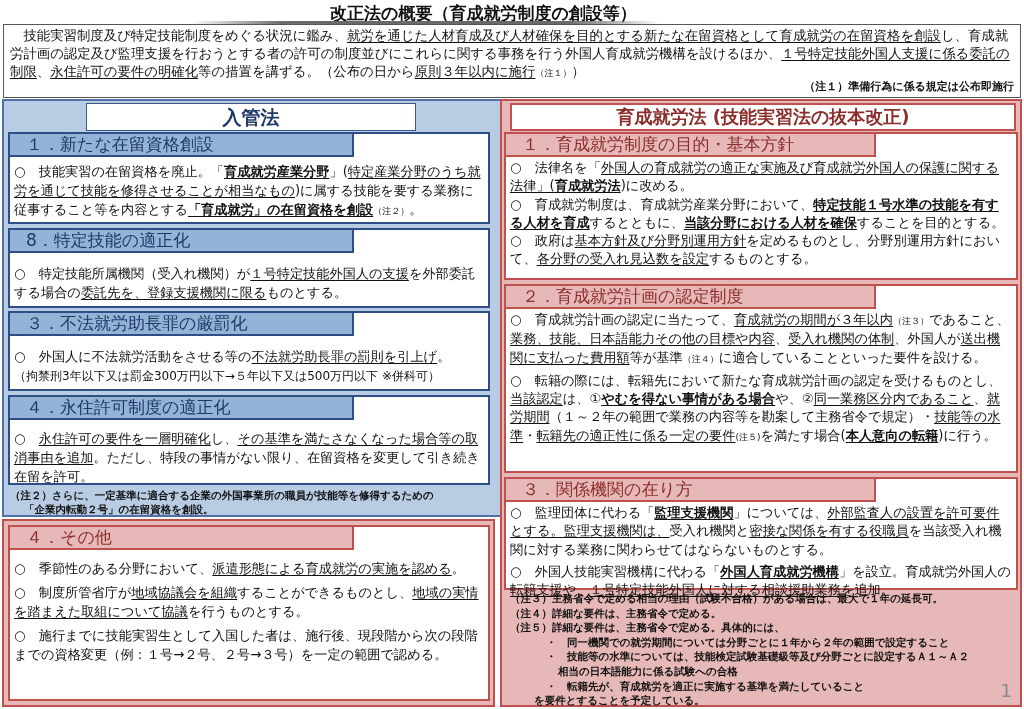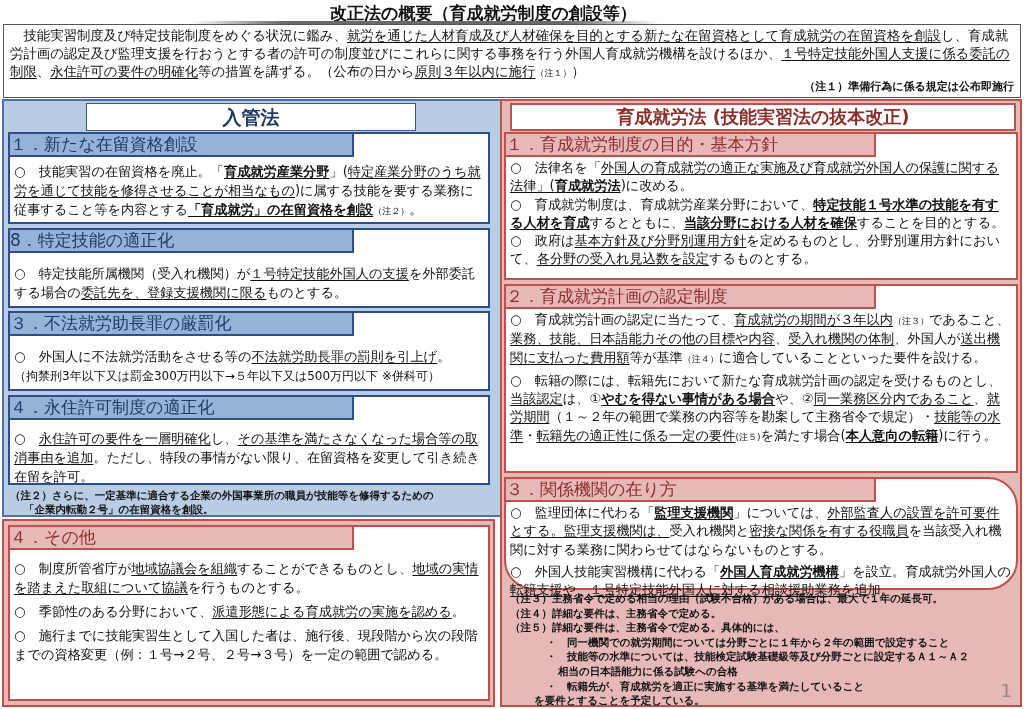--- a/index.html
+++ b/index.html
@@ -18,29 +18,29 @@
     border: 1px solid #555; background: #fff; padding: 2px 6px; font-size: 13.4px; line-height: 18px; }
   #summary-note { position: absolute; right: 6px; bottom: 1px; font-size: 11px; font-weight: bold; }
 
   
   #left { position: absolute; left: 2px; top: 99px; width: 568px; height: 418px;
     background: #b8cce4; border: 2px solid #4f6fa6; }
   #left-title { position: absolute; left: 82px; top: 2px; width: 330px; height: 28px; background: #fff;
     border: 1px solid #3b5a8c; text-align: center; font-size: 19px; font-weight: bold; color: #1f3a66; line-height: 26px; }
   .lsec { position: absolute; left: 4px; width: 482px; background: #fff; border: 2px solid #2d4e86; }
   .lhead { position: absolute; left: -2px; top: -2px; width: 346px; height: 25px; background: #95b3d7;
-    border: 2px solid #2d4e86; font-size: 17px; color: #1f3a66; line-height: 20px; }
+    border: 2px solid #2d4e86; font-size: 17px; color: #1f3a66; padding-left: 16px; line-height: 20px; }
   .lbody { position: absolute; left: 0; top: 24px; right: 0; padding: 2px 4px; font-size: 13.2px; line-height: 19px; }
   #left-foot { position: absolute; left: 6px; top: 387px; font-size: 10.5px; font-weight: bold; line-height: 14px; }
 
   #other { position: absolute; left: 2px; top: 519px; width: 493px; height: 188px;
     background: #e6b8b7; border: 2px solid #c0504d; }
   #other-inner { position: absolute; left: 4px; top: 4px; width: 482px; height: 176px; background: #fff; border: 2px solid #c0504d; }
   .rhead { position: absolute; left: -2px; top: -2px; width: 346px; height: 25px; background: #e6b8b7;
-    border: 2px solid #c0504d; font-size: 17px; color: #8b2e2b; line-height: 20px; }
+    border: 2px solid #c0504d; font-size: 17px; color: #8b2e2b; padding-left: 16px; line-height: 20px; }
   .obody { position: absolute; left: 0; top: 26px; right: 0; padding: 2px 4px; font-size: 13.2px; line-height: 19px; }
   .obody p { margin-bottom: 5px; }
 
   
   #right { position: absolute; left: 500px; top: 99px; width: 522px; height: 608px;
     background: #e6b8b7; border: 2px solid #c0504d; }
   #right-title { position: absolute; left: 8px; top: 2px; width: 506px; height: 28px; background: #fff;
     border: 2px solid #c0504d; text-align: center; font-size: 18px; font-weight: bold; color: #8b2e2b; line-height: 24px; }
   .rsec { position: absolute; left: 2px; width: 514px; background: #fff; border: 2px solid #c0504d; }
   .rsec .rhead { width: 372px; }
@@ -98,22 +98,22 @@
   <div id="left-foot">
     <div>（注２）さらに、一定基準に適合する企業の外国事業所の職員が技能等を修得するための</div>
     <div style="padding-left:14px;">「企業内転勤２号」の在留資格を創設。</div>
   </div>
 </div>
 
 <div id="other">
   <div id="other-inner">
     <div class="rhead">４．その他</div>
     <div class="obody" style="top:30px;">
+      <p><span>○　季節性のある分野において、</span><span class="u">派遣形態による育成就労の実施を認める</span><span>。</span></p>
       <p><span>○　制度所管省庁が</span><span class="u">地域協議会を組織</span><span>することができるものとし、</span><span class="u">地域の実情を踏まえた取組について協議</span><span>を行うものとする。</span></p>
-      <p><span>○　季節性のある分野において、</span><span class="u">派遣形態による育成就労の実施を認める</span><span>。</span></p>
       <p><span>○　施行までに技能実習生として入国した者は、施行後、現段階から次の段階までの資格変更（例：１号→２号、２号→３号）を一定の範囲で認める。</span></p>
     </div>
   </div>
 </div>
 
 <div id="right">
   <div id="right-title">育成就労法 (技能実習法の抜本改正)</div>
 
   <div class="rsec" style="top:31px;height:148px;">
     <div class="rhead">１．育成就労制度の目的・基本方針</div>
@@ -125,21 +125,21 @@
   </div>
 
   <div class="rsec" style="top:183px;height:189px;">
     <div class="rhead">２．育成就労計画の認定制度</div>
     <div class="rbody">
       <p><span>○　育成就労計画の認定に当たって、</span><span class="u">育成就労の期間が３年以内</span><span class="note">（注３）</span><span>であること、</span><span class="u">業務、技能、日本語能力その他の目標や内容</span><span>、</span><span class="u">受入れ機関の体制</span><span>、外国人が</span><span class="u">送出機関に支払った費用額</span><span>等が基準</span><span class="note">（注４）</span><span>に適合していることといった要件を設ける。</span></p>
       <p class="gap"><span>○　転籍の際には、転籍先において新たな育成就労計画の認定を受けるものとし、</span><span class="u">当該認定</span><span>は、①</span><span class="b u">やむを得ない事情がある場合</span><span>や、②</span><span class="u">同一業務区分内であること</span><span>、</span><span class="u">就労期間</span><span>（１～２年の範囲で業務の内容等を勘案して主務省令で規定）・</span><span class="u">技能等の水準</span><span>・</span><span class="u">転籍先の適正性に係る一定の要件</span><span class="note">(注５)</span><span>を満たす場合(</span><span class="b u">本人意向の転籍</span><span>)に行う。</span></p>
     </div>
   </div>
 
-  <div class="rsec" style="top:376px;height:113px;border-radius:30px;">
+  <div class="rsec" style="top:376px;height:113px;">
     <div class="rhead">３．関係機関の在り方</div>
     <div class="rbody">
       <p><span>○　監理団体に代わる「</span><span class="b u">監理支援機関</span><span>」については、</span><span class="u">外部監査人の設置を許可要件とする。監理支援機関は、</span><span>受入れ機関と</span><span class="u">密接な関係を有する役職員</span><span>を当該受入れ機関に対する業務に関わらせてはならないものとする。</span></p>
       <p class="gap"><span>○　外国人技能実習機構に代わる「</span><span class="b u">外国人育成就労機構</span><span>」を設立。育成就労外国人の</span><span class="u">転籍支援</span><span>や、</span><span class="u">１号特定技能外国人に対する相談援助業務</span><span>を追加。</span></p>
     </div>
   </div>
 
   <div id="right-notes">
     <div>（注３）主務省令で定める相当の理由（試験不合格）がある場合は、最大で１年の延長可。</div>
     <div>（注４）詳細な要件は、主務省令で定める。</div>

